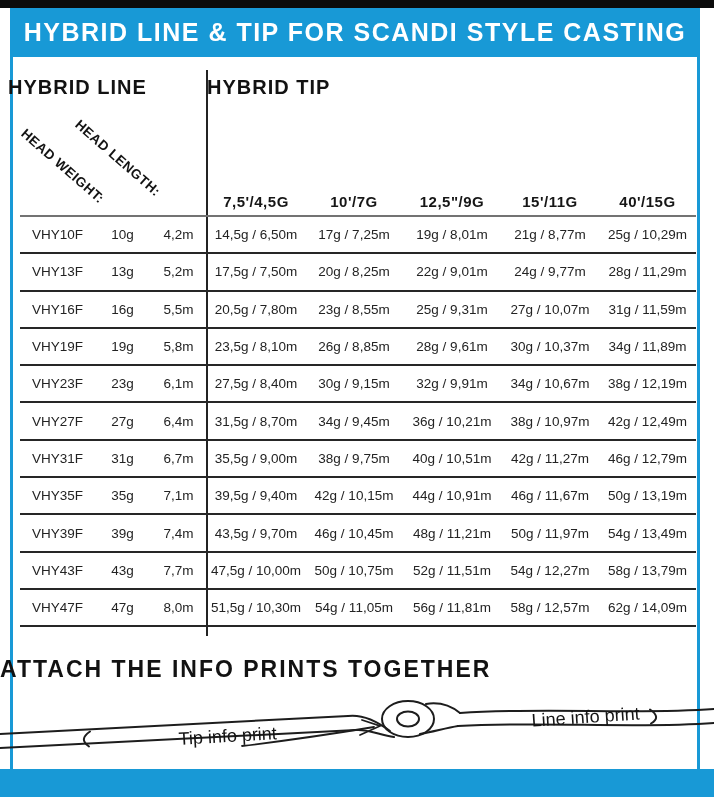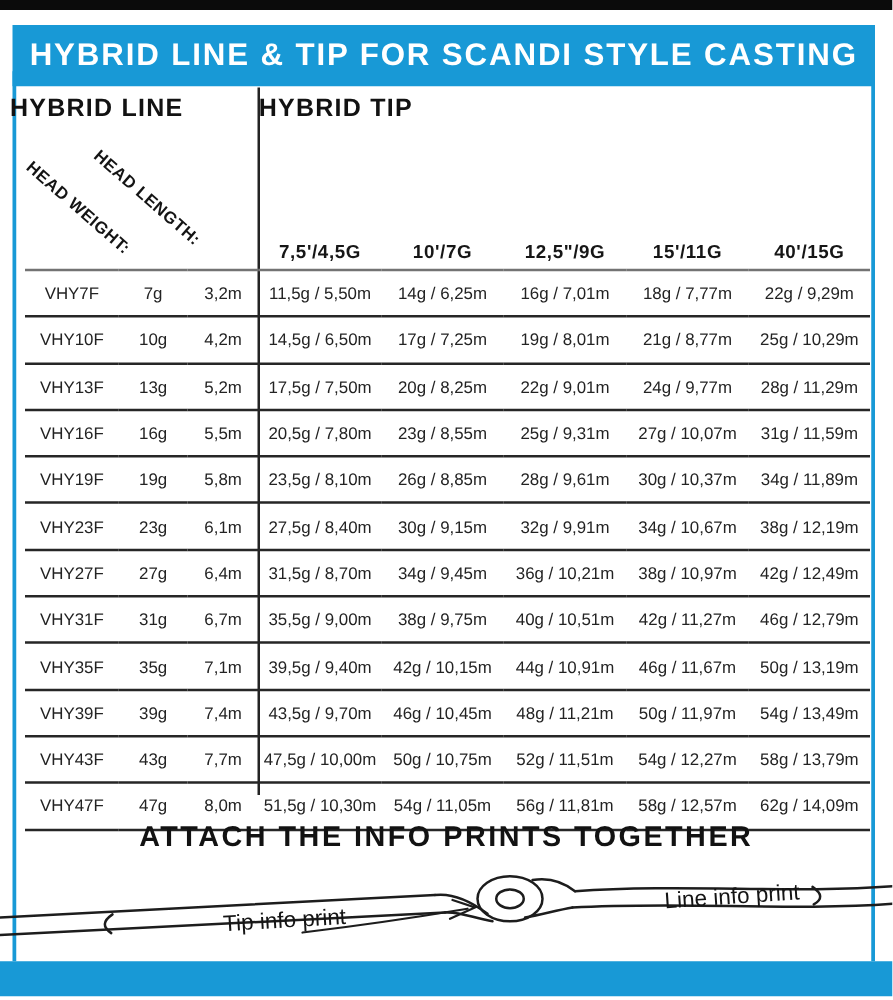--- a/index.html
+++ b/index.html
@@ -9,21 +9,21 @@
     color:#1d1d1d;overflow:hidden;
   }
   .abs{position:absolute;}
 
   
   .top-strip{left:0;top:0;width:714px;height:8px;background:#0b0b0b;}
 
   
   .banner{
     left:10px;top:8px;width:690px;height:49px;background:#1899d6;
-    display:flex;align-items:center;justify-content:center;margin-top:12px;
+    display:flex;align-items:center;justify-content:center;
   }
   .banner-title{
     color:#ffffff;font-weight:bold;font-size:25px;letter-spacing:1.5px;
     white-space:nowrap;
   }
 
   
   .side-border{top:57px;width:3px;height:712px;background:#1899d6;}
   .side-border.left{left:10px;}
   .side-border.right{left:697px;}
@@ -55,21 +55,21 @@
     font-weight:bold;font-size:15px;letter-spacing:0.5px;color:#161616;
     border-bottom:2px solid #737373;text-align:center;white-space:nowrap;
   }
   table.spec td{
     height:35.3px;padding:0;text-align:center;font-size:13.5px;color:#232323;
     border-bottom:2px solid #262626;white-space:nowrap;
   }
 
   
   .attach-heading{
-    left:0;top:656px;width:714px;text-align:center;
+    left:0;top:656px;width:714px;
     font-weight:bold;font-size:23px;letter-spacing:2px;color:#121212;white-space:nowrap;
   }
   .knot-svg{left:0;top:694px;}
   .knot-svg text{
     font-family:"Liberation Sans","DejaVu Sans",sans-serif;
     font-size:18px;fill:#141414;
   }
 </style>
 </head>
 <body>
@@ -108,30 +108,20 @@
       <th></th>
       <th></th>
       <th>7,5'/4,5G</th>
       <th>10'/7G</th>
       <th>12,5"/9G</th>
       <th>15'/11G</th>
       <th>40'/15G</th>
     </tr>
   </thead>
   <tbody>
-  <tr>
-    <td>VHY7F</td>
-    <td>7g</td>
-    <td>3,2m</td>
-    <td>11,5g / 5,50m</td>
-    <td>14g / 6,25m</td>
-    <td>16g / 7,01m</td>
-    <td>18g / 7,77m</td>
-    <td>22g / 9,29m</td>
-  </tr>
 
   <tr>
     <td>VHY10F</td>
     <td>10g</td>
     <td>4,2m</td>
     <td>14,5g / 6,50m</td>
     <td>17g / 7,25m</td>
     <td>19g / 8,01m</td>
     <td>21g / 8,77m</td>
     <td>25g / 10,29m</td>

